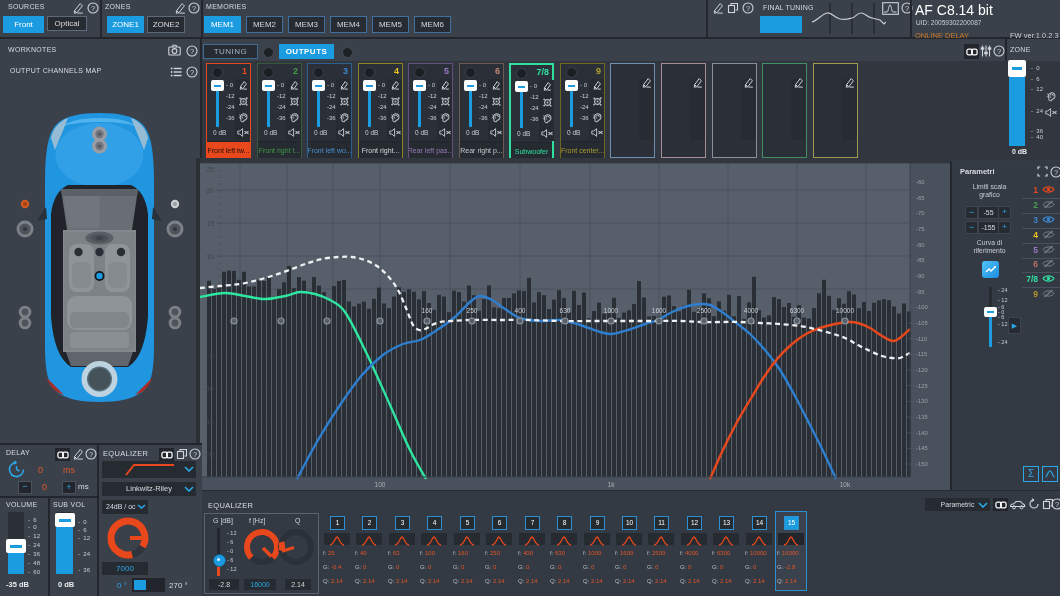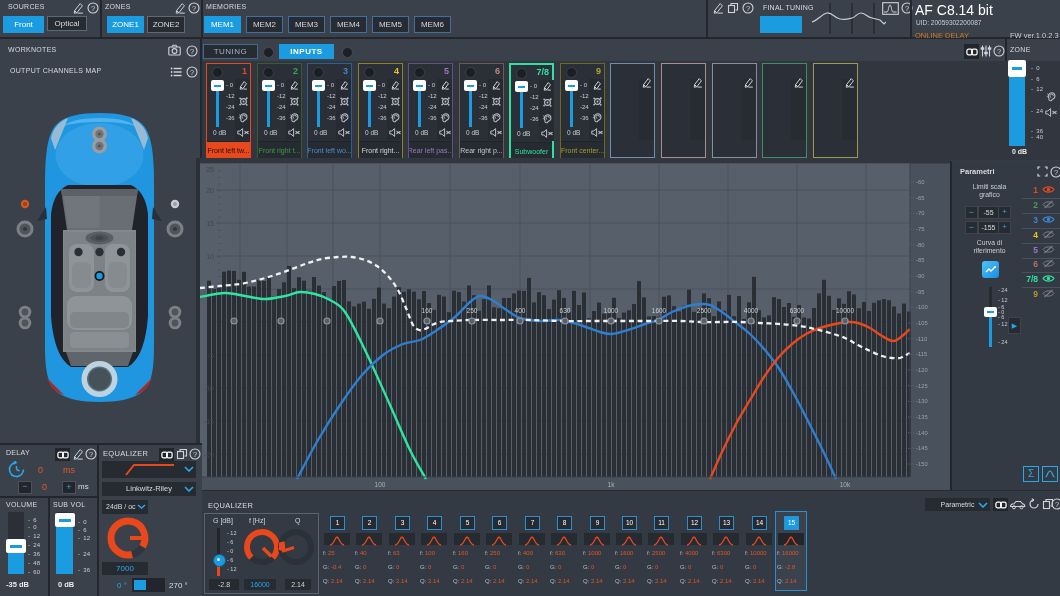--- a/index.html
+++ b/index.html
@@ -109,21 +109,21 @@
     </div>
     <div class="ibox" style="left:186px;top:45px;">
       <svg width="12" height="12" viewBox="0 0 12 12" style="">
         <circle cx="6.0" cy="6.0" r="5.0" fill="none" stroke="#cfd4d9" stroke-width="1.1"></circle>
         <text x="6.0" y="8.6" font-size="7.4399999999999995" fill="#cfd4d9" text-anchor="middle" font-family="Liberation Sans">?</text>
       </svg>
     </div>
     <div class="vdiv" style="left:200px;top:39px;height:22px;"></div>
     <div class="btn" style="left:203px;top:44px;width:55px;height:15px;color:#9fb2c2;border-color:#41688e;letter-spacing:0.5px;">TUNING</div>
     <div class="abs" style="left:263px;top:47px;width:9px;height:9px;border-radius:50%;background:#1d2126;border:1px solid #454c55;"></div>
-    <div class="btn blue" style="left:279px;top:44px;width:55px;height:15px;letter-spacing:0.5px;font-weight:bold;">INPUTS</div>
+    <div class="btn blue" style="left:279px;top:44px;width:55px;height:15px;letter-spacing:0.5px;font-weight:bold;">OUTPUTS</div>
     <div class="abs" style="left:342px;top:47px;width:9px;height:9px;border-radius:50%;background:#1d2126;border:1px solid #454c55;"></div>
     <div class="ibox dk" style="left:964px;top:44px;width:15px;height:15px;">
       <svg width="12" height="12" viewBox="0 0 12 12" style="">
         <rect x="0.9" y="3.2" width="5.4" height="5.6" rx="1.6" fill="none" stroke="#fff" stroke-width="1.25"></rect>
         <rect x="5.7" y="3.2" width="5.4" height="5.6" rx="1.6" fill="none" stroke="#fff" stroke-width="1.25"></rect>
       </svg>
     </div>
     <div class="ibox" style="left:980px;top:45px;">
       <svg width="12" height="12" viewBox="0 0 12 12" style="">
         <line x1="2.5" y1="0.5" x2="2.5" y2="11.5" stroke="#cfd4d9" stroke-width="1.1"></line>

